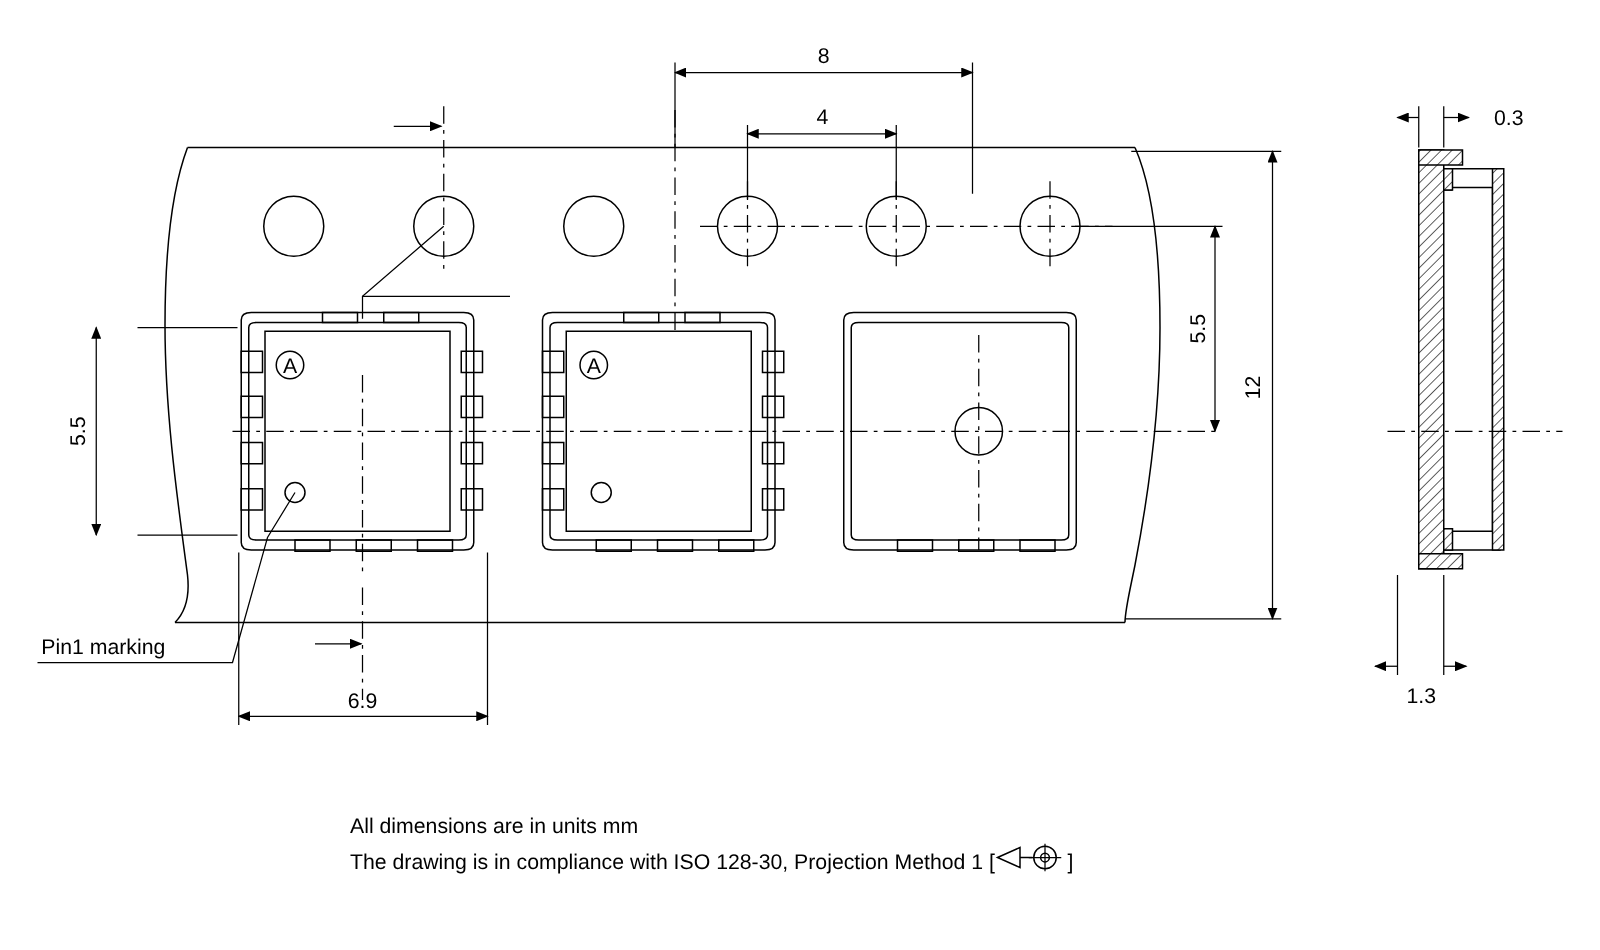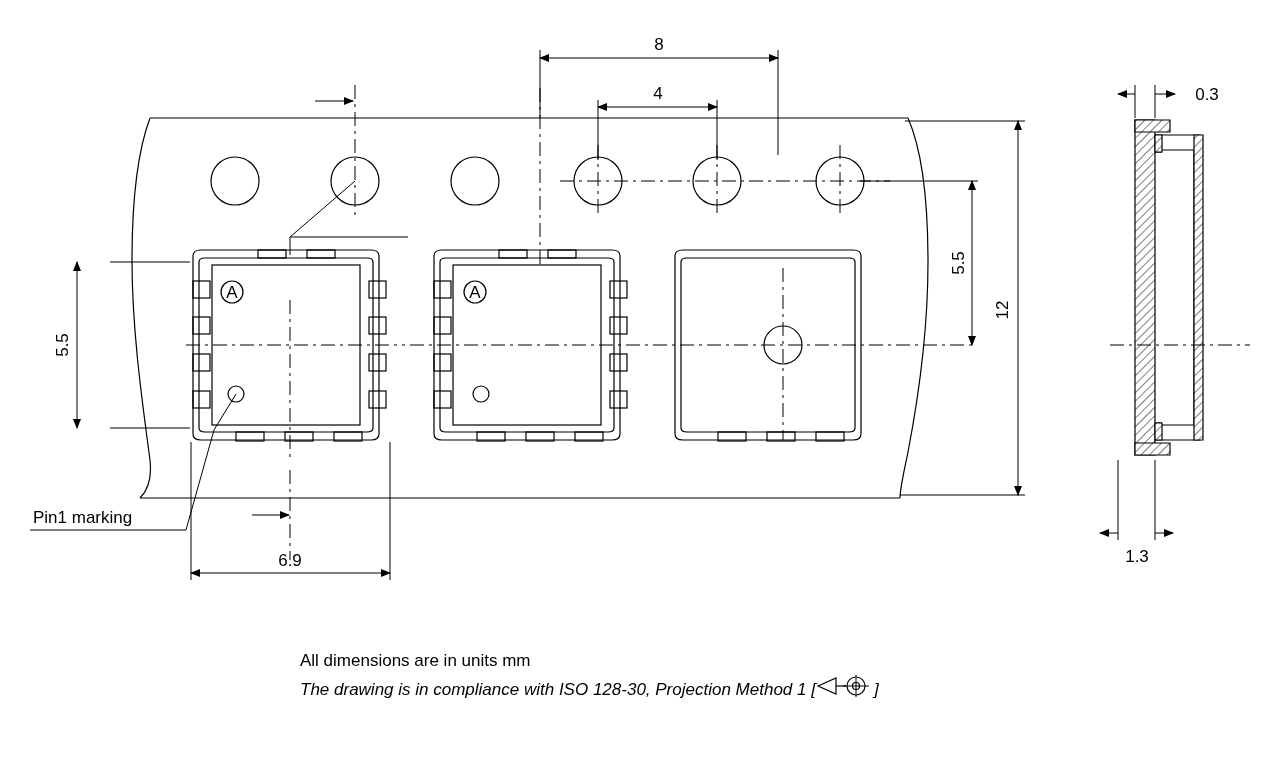--- a/index.html
+++ b/index.html
@@ -30,26 +30,24 @@
   .note-block {
     position: absolute;
     left: 280px;
     top: 648px;
     font-size: 17px;
     line-height: 26px;
     white-space: nowrap;
   }
   .note-line {
     display: block;
-    margin-left: 20px;
   }
   .note-inline {
     display: inline-block;
     vertical-align: middle;
-    font-style: italic;
   }
   .dim-text {
     font-family: "Liberation Sans", sans-serif;
     font-size: 17px;
     fill: #000000;
   }
   .label-text {
     font-family: "Liberation Sans", sans-serif;
     font-size: 17px;
     fill: #000000;

